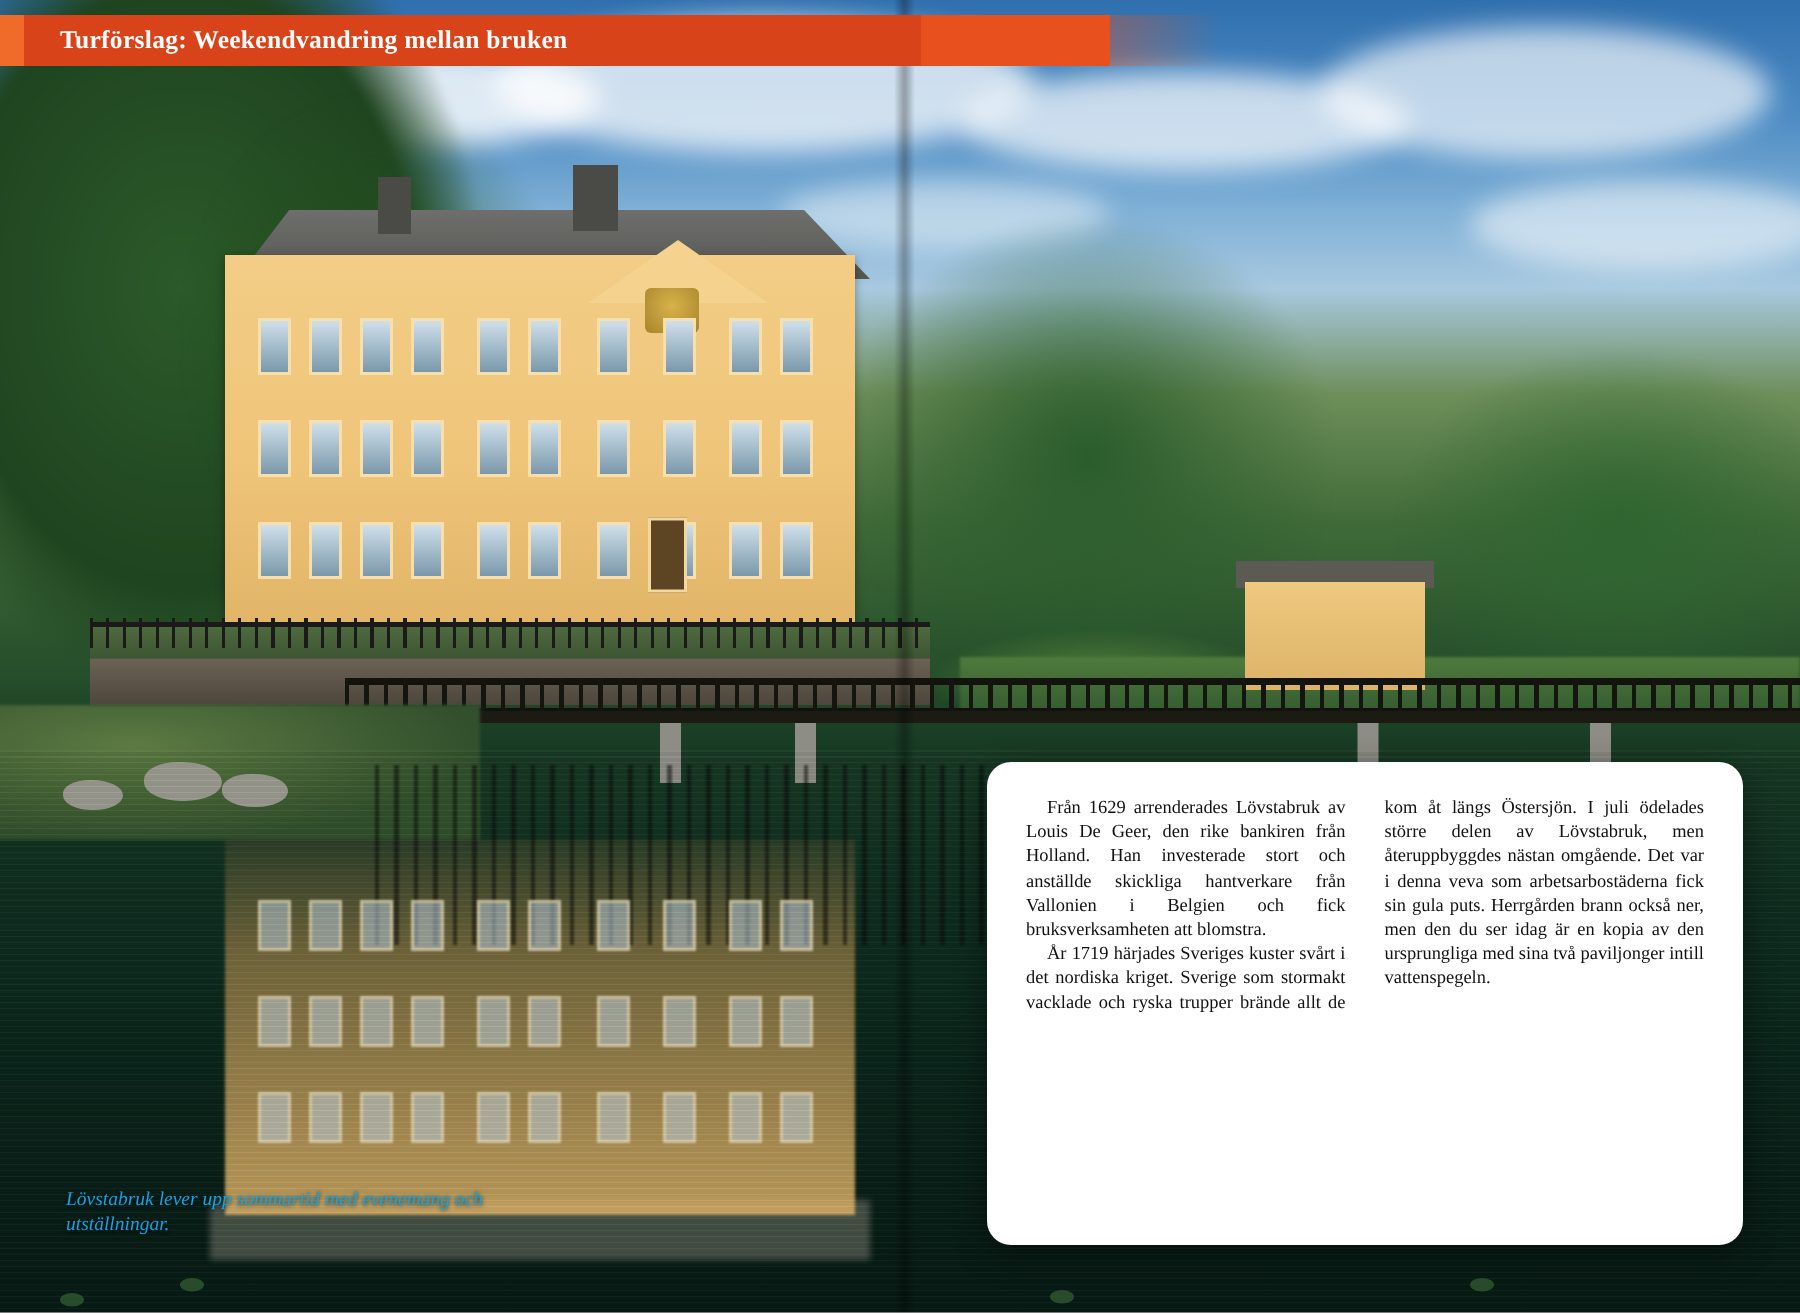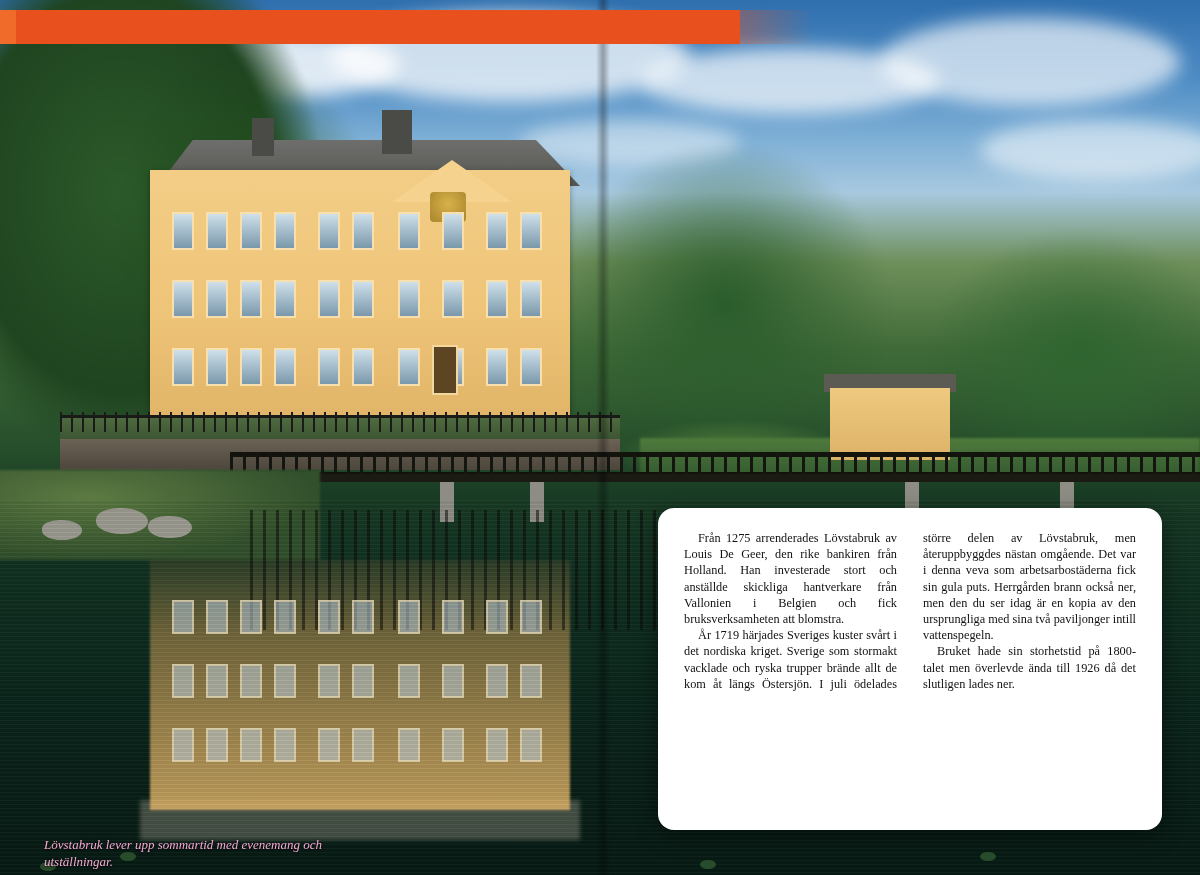--- a/index.html
+++ b/index.html
@@ -302,27 +302,26 @@
     position: absolute;
     left: 0; top: 10px; width: 16px; height: 34px;
     background: #f06a2a;
   }
 
   
   .photo-caption {
     position: absolute;
     left: 44px; top: 790px;
     width: 300px;
-    color: #f9a8d4;
+    color: #0ea5e9;
     font-family: "Liberation Serif", serif;
     font-style: italic;
     font-size: 13px;
     line-height: 17px;
     text-shadow: 0 1px 3px rgba(0,0,0,.85);
-    margin-top: 46px;
   }
 
   
   .card {
     position: absolute;
     left: 658px; top: 508px;
     width: 504px; height: 322px;
     background: #ffffff;
     border-radius: 16px;
     box-shadow: 0 6px 22px rgba(0,0,0,.45);
@@ -475,25 +474,27 @@
     <div class="lily" style="left:40px; top:862px;"></div>
     <div class="lily" style="left:120px; top:852px;"></div>
     <div class="lily" style="left:700px; top:860px;"></div>
     <div class="lily" style="left:980px; top:852px;"></div>
 
     <div class="gutter"></div>
   </div>
 
   <div class="banner"></div>
   <div class="banner-fade"></div>
+  <div class="banner-inner">
+    <span class="banner-title">Turförslag: Weekendvandring mellan bruken</span>
+  </div>
   <div class="banner-tab"></div>
 
   <div class="photo-caption">Lövstabruk lever upp sommartid med evenemang och utställningar.</div>
 
   <div class="card">
     <div class="columns" id="article-body">
-        <p>Från 1275 arrenderades Lövstabruk av Louis De Geer, den rike bankiren från Holland. Han investerade stort och anställde skickliga hantverkare från Vallonien i Belgien och fick bruksverksamheten att blomstra.</p>
+        <p>Från 1629 arrenderades Lövstabruk av Louis De Geer, den rike bankiren från Holland. Han investerade stort och anställde skickliga hantverkare från Vallonien i Belgien och fick bruksverksamheten att blomstra.</p>
         <p>År 1719 härjades Sveriges kuster svårt i det nordiska kriget. Sverige som stormakt vacklade och ryska trupper brände allt de kom åt längs Östersjön. I juli ödelades större delen av Lövstabruk, men återuppbyggdes nästan omgående. Det var i denna veva som arbetsarbostäderna fick sin gula puts. Herrgården brann också ner, men den du ser idag är en kopia av den ursprungliga med sina två paviljonger intill vattenspegeln.</p>
-        <p>Bruket hade sin storhetstid på 1800-talet men överlevde ända till 1926 då det slutligen lades ner.</p>
       </div>
   </div>
 
 </div>
 
 </body></html>

